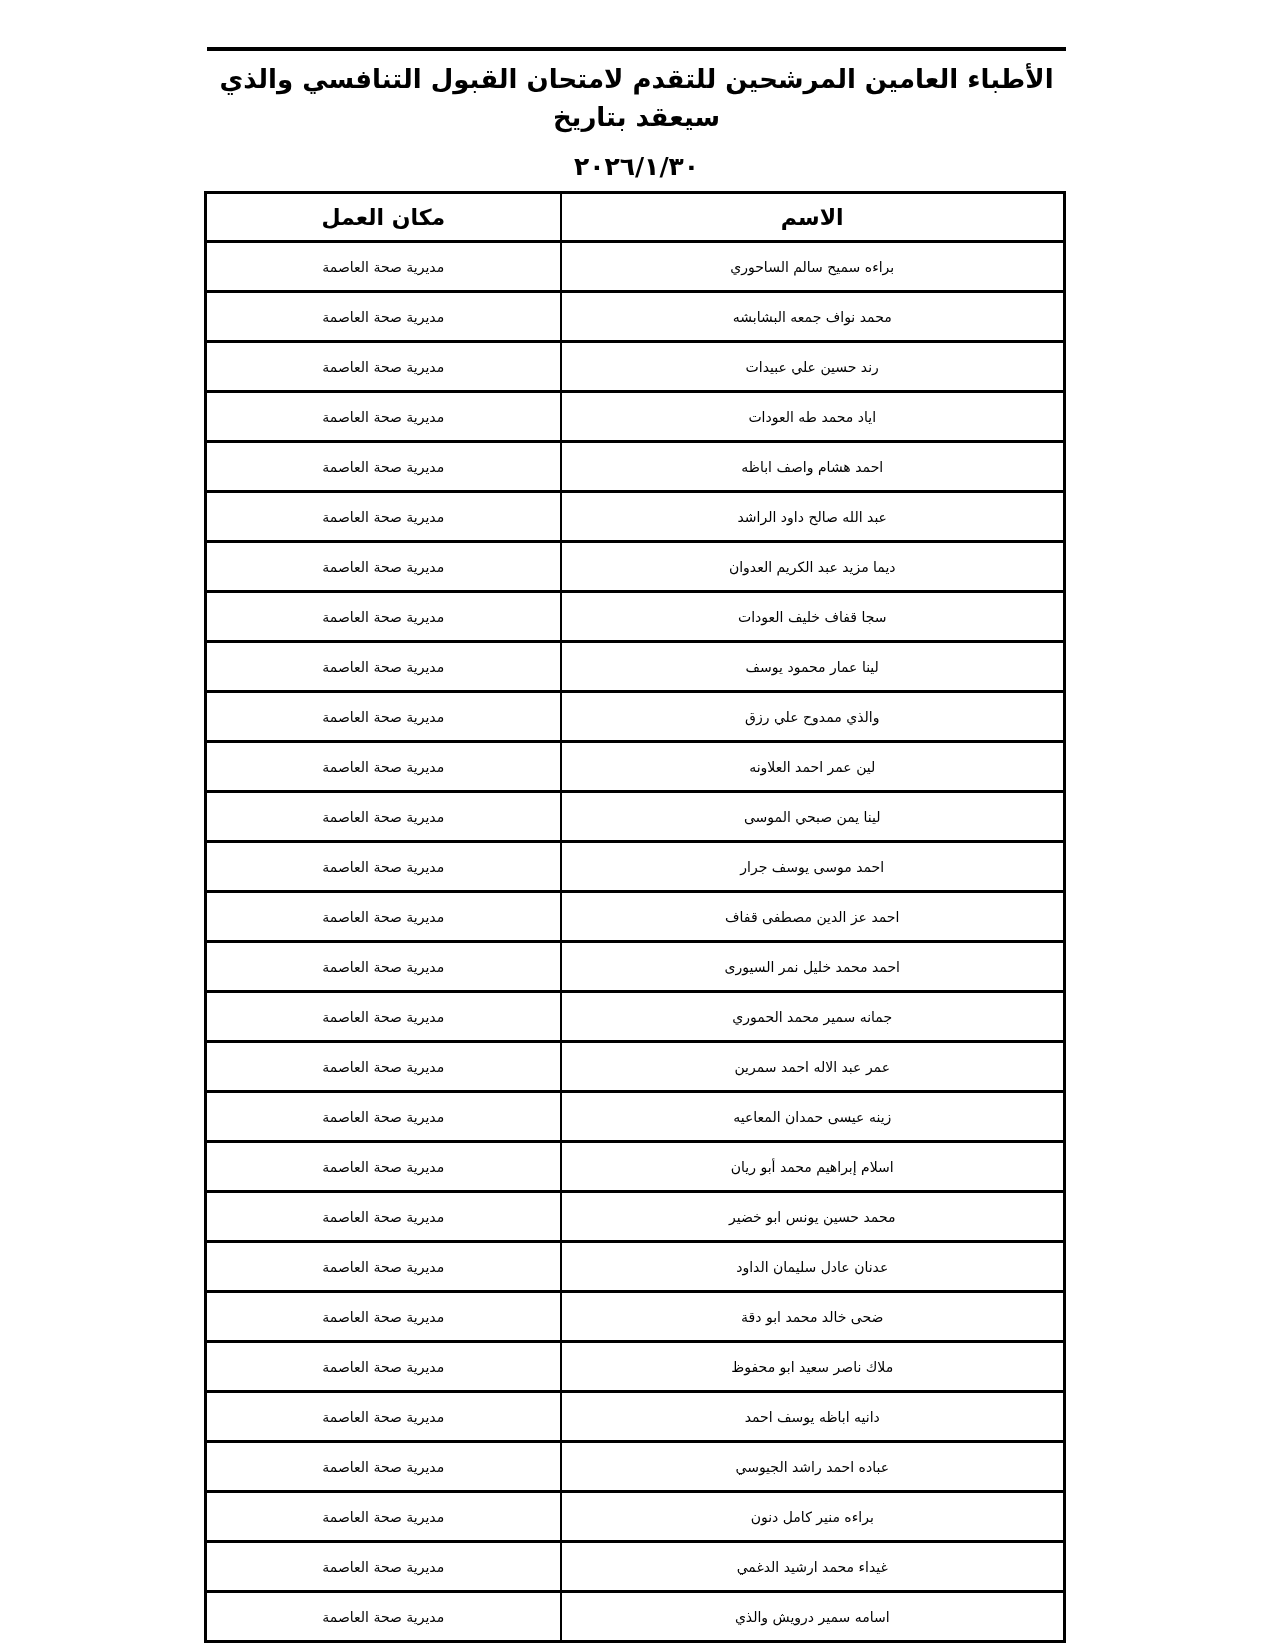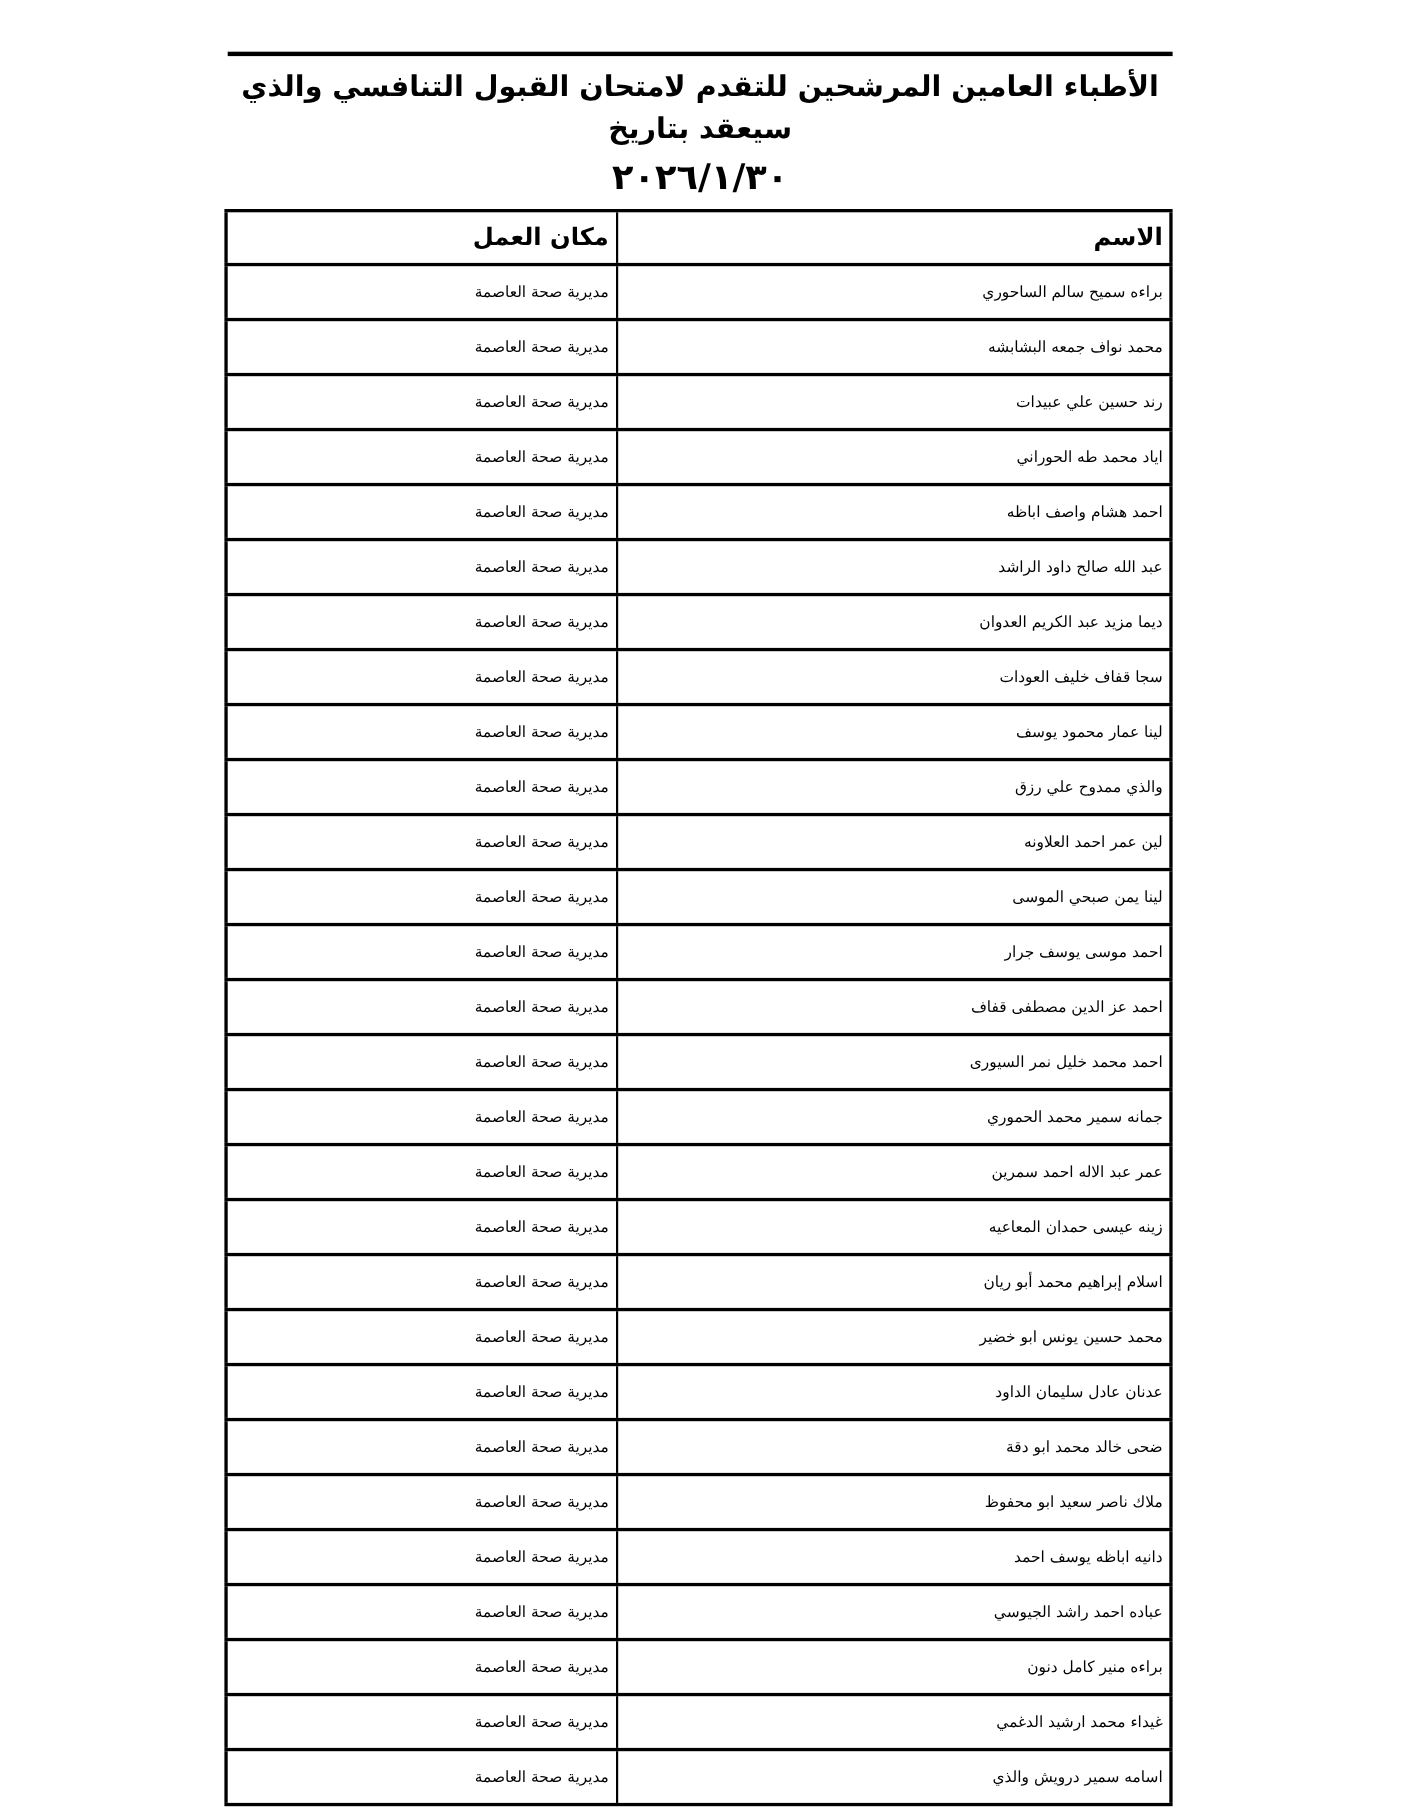--- a/index.html
+++ b/index.html
@@ -28,39 +28,39 @@
     text-align: center;
     font-weight: bold;
     font-size: 26px;
     line-height: 1.45;
     margin-top: 10px;
     direction: rtl;
   }
   .exam-date {
     text-align: center;
     font-weight: bold;
-    font-size: 32px;
-    margin-top: 6px;
+    font-size: 25px;
+    margin-top: 16px;
     direction: rtl;
   }
   table.doctors {
     width: 859px;
     margin-top: 10px;
     border-collapse: collapse;
     border: 3px solid #000000;
     table-layout: fixed;
     direction: rtl;
   }
   table.doctors th,
   table.doctors td {
     border-top: 3px solid #000000;
     border-bottom: 3px solid #000000;
     border-right: 2px solid #000000;
     border-left: 2px solid #000000;
-    text-align: right;
+    text-align: center;
     vertical-align: middle;
     padding: 0 6px;
     overflow: hidden;
     white-space: nowrap;
   }
   table.doctors th {
     height: 46px;
     font-size: 22px;
     font-weight: bold;
   }
@@ -98,21 +98,21 @@
   </tr>
         <tr>
     <td>محمد نواف جمعه البشابشه</td>
     <td>مديرية صحة العاصمة</td>
   </tr>
         <tr>
     <td>رند حسين علي عبيدات</td>
     <td>مديرية صحة العاصمة</td>
   </tr>
         <tr>
-    <td>اياد محمد طه الحوراني</td>
+    <td>اياد محمد طه العودات</td>
     <td>مديرية صحة العاصمة</td>
   </tr>
         <tr>
     <td>احمد هشام واصف اباظه</td>
     <td>مديرية صحة العاصمة</td>
   </tr>
         <tr>
     <td>عبد الله صالح داود الراشد</td>
     <td>مديرية صحة العاصمة</td>
   </tr>

